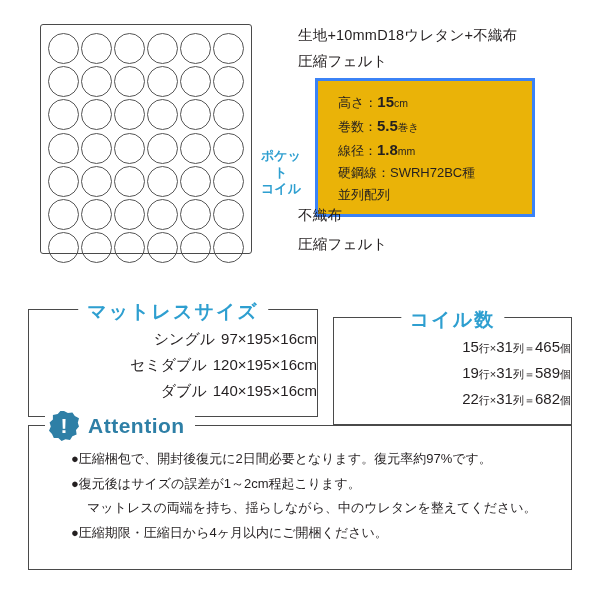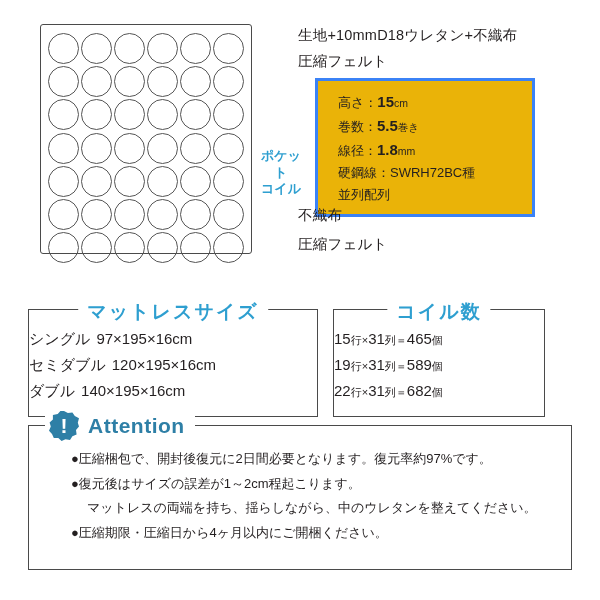--- a/index.html
+++ b/index.html
@@ -117,39 +117,39 @@
     height: 130px;
     margin-top: 17px;
   }
   .panel {
     position: absolute;
     border: 1px solid #4a4a4a;
     box-sizing: border-box;
     background: #fff;
   }
   .panel-size  { left: 28px;  top: 14px; width: 290px; height: 108px; }
-  .panel-coils { left: 333px; top: 14px; width: 212px; height: 108px; }
+  .panel-coils { left: 333px; top: 22px; width: 239px; height: 108px; }
 
   .panel-title {
     position: absolute;
     top: -11px;
     background: #ffffff;
     padding: 0 9px;
     color: #2e9fd0;
     font-size: 19px;
     font-weight: bold;
     letter-spacing: 2px;
     white-space: nowrap;
   }
   .panel-size .panel-title  { left: 50%; transform: translateX(-50%); }
   .panel-coils .panel-title { left: 50%; transform: translateX(-50%); }
 
   .panel-body {
     padding-top: 16px;
-    text-align: left;
+    text-align: right;
   }
   .size-line {
     font-size: 15px;
     line-height: 1.0;
     padding: 5px 0 6px 0;
     white-space: nowrap;
   }
   .size-line .name { margin-right: 6px; }
   .coil-line {
     font-size: 15px;

